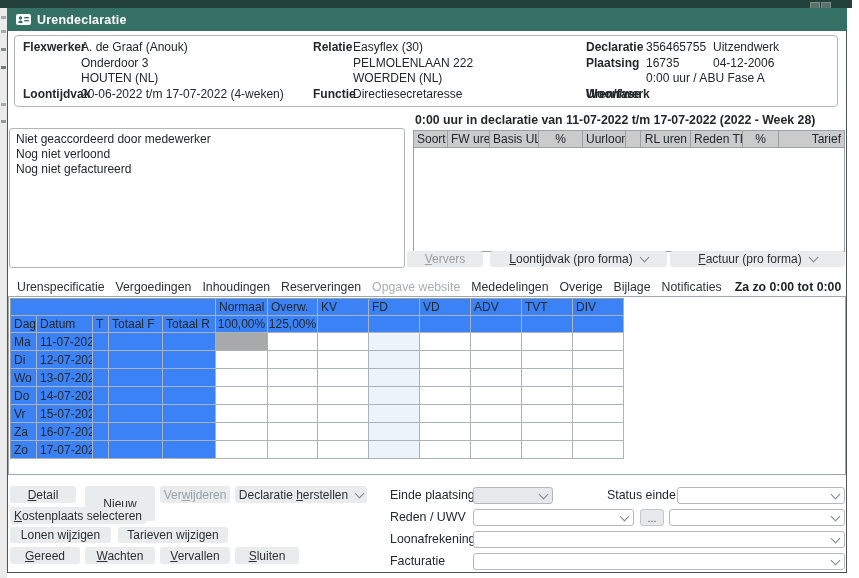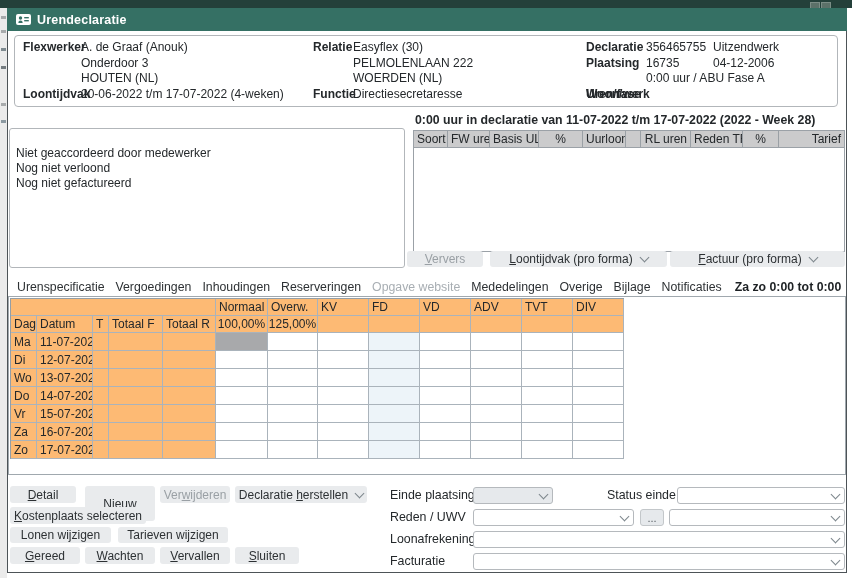--- a/index.html
+++ b/index.html
@@ -39,21 +39,21 @@
   .tab{color:#2d3134;text-align:right;}
   .tab.disabled{color:#a8aeb3;}
   .tab-summary{font-weight:bold;color:#1d2124;margin-left:2px;}
   
   .panel{border:1px solid #a0a8ae;background:#fff;box-sizing:border-box;}
   .grid{display:grid;grid-template-columns:26px 56px 16px 54px 53px 52px 50px 51px 51px 51px 51px 51px 51px;
         grid-template-rows:17px 17px repeat(7,18px);
         border-left:1px solid #949ea6;border-top:1px solid #949ea6;background:#fff;}
   .gc{border-right:1px solid #aab3bb;border-bottom:1px solid #aab3bb;font-size:12px;
       display:flex;align-items:center;padding:0 3px;box-sizing:border-box;overflow:hidden;white-space:nowrap;}
-  .gc.hdr,.gc.lab{background:#fdba74;}
+  .gc.hdr,.gc.lab{background:#3b82f6;}
   .gc.num{justify-content:center;padding:0;}
   .gc.fd{background:#edf4f9;}
   .gc.selcell{background:#a8a9ab;}
   .gc.span5{grid-column:1 / span 5;}
   
   .flabel{font-size:12.4px;line-height:17px;white-space:nowrap;}
   .sel{border:1px solid #b5b9bd;border-radius:3px;background:#fff;box-sizing:border-box;
        display:flex;align-items:center;justify-content:flex-end;padding-right:5px;}
   .sel.gray{background:#e6e9ec;}
   .sel .chev{margin:0 0 0 0;margin-top:-2px;}
@@ -145,21 +145,21 @@
       <div class="info-line">
           <span class="lbl" style="width:60px;margin-top:16px;">Uren/fase</span>
           <span>0:00 uur / ABU Fase A</span>
         </div>
       <div class="info-line">
           <span class="lbl" style="width:60px;">Woon/werk</span>
         </div>
     </div>
   </div>
 
-  <div class="abs box" style="left:9px;top:128px;width:396px;height:140px;border-radius:3px;padding:17px 6px;">
+  <div class="abs box" style="left:9px;top:128px;width:396px;height:140px;border-radius:3px;padding:3px 6px;">
     <div class="stat-line">Niet geaccordeerd door medewerker</div>
     <div class="stat-line">Nog niet verloond</div>
     <div class="stat-line">Nog niet gefactureerd</div>
   </div>
 
   <div class="abs summary" style="left:415px;top:113px;">0:00 uur in declaratie van 11-07-2022 t/m 17-07-2022 (2022 - Week 28)</div>
 
   <div class="abs rtable" style="left:413px;top:130px;width:432px;height:122px;">
     <div class="rhead">
       <span class="hc" style="width:34px;">Soort</span>

